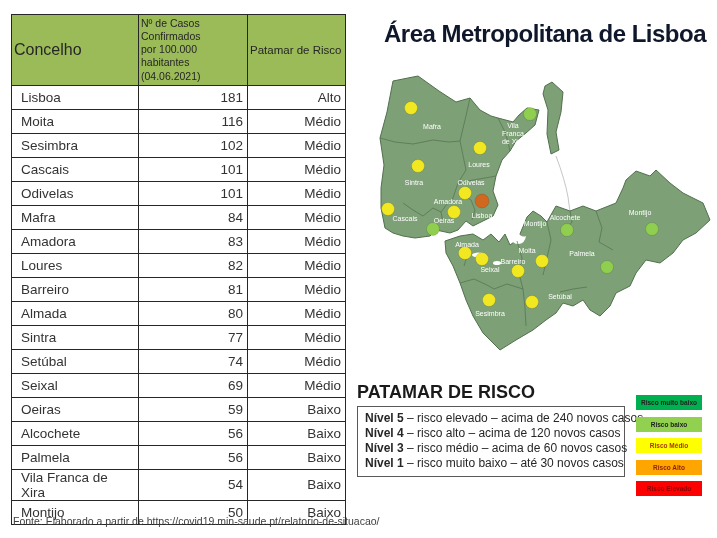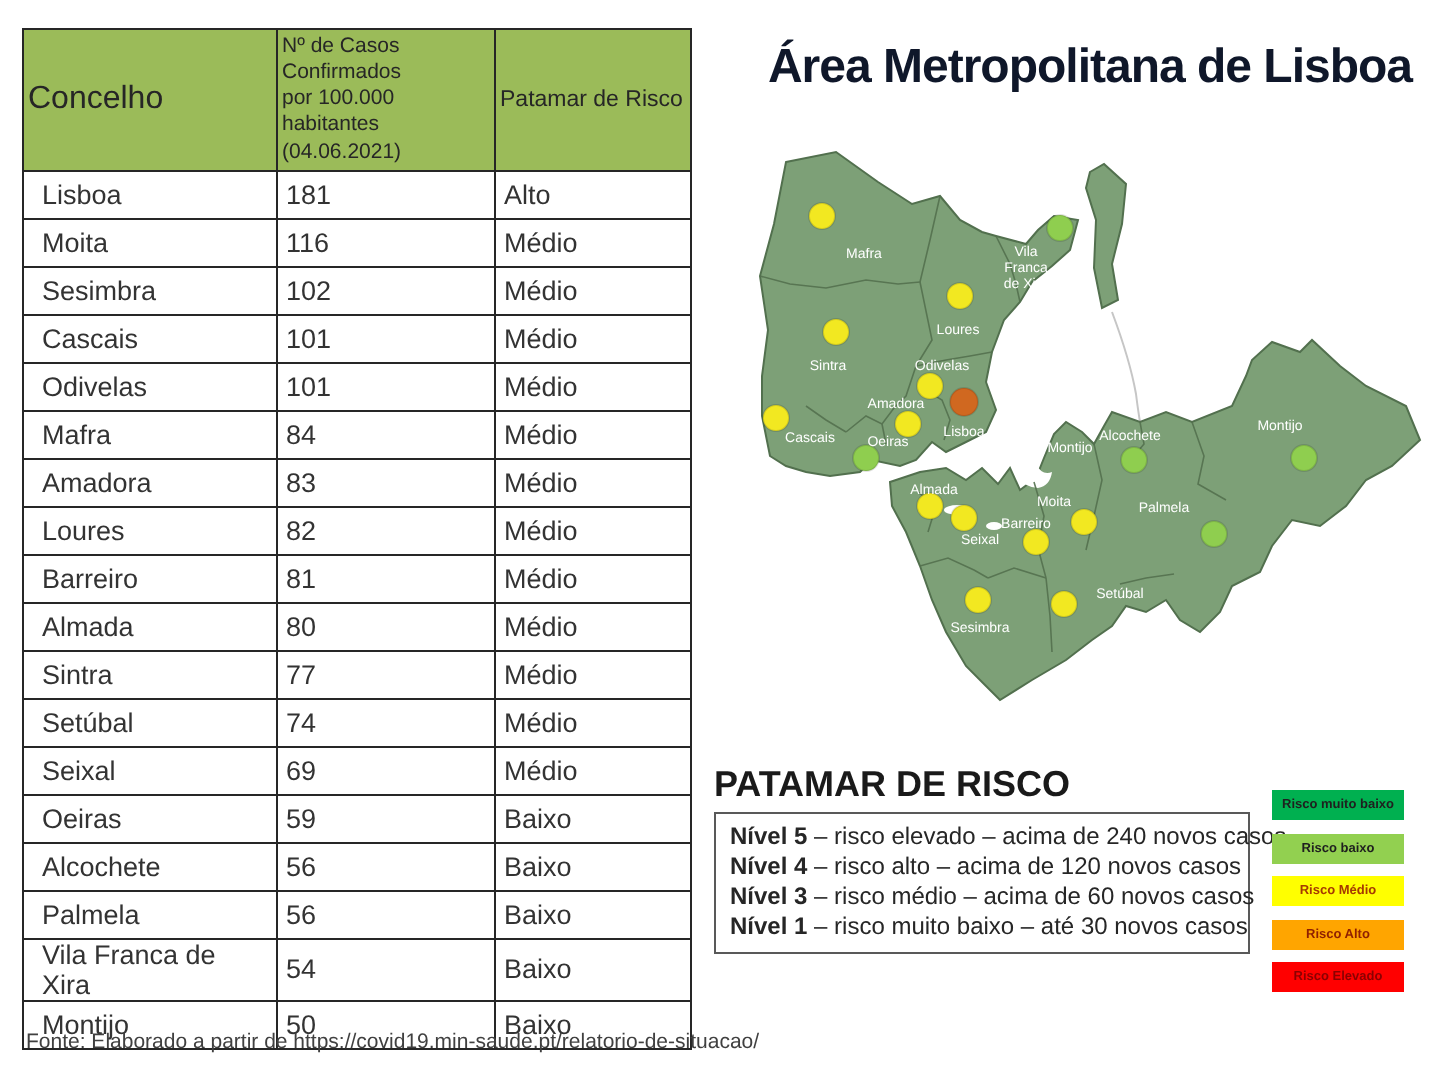--- a/index.html
+++ b/index.html
@@ -11,21 +11,21 @@
                    table-layout:fixed;}
   .risk-table th,.risk-table td{border:1px solid #262626;overflow:hidden;}
   .risk-table th{background:#9bbb59;font-weight:400;color:#262626;text-align:left;
                  vertical-align:middle;height:50px;padding:2px;}
   .risk-table th .hl{line-height:1.25;}
   .th-c1{font-size:16px;}
   .th-c2{font-size:10.5px;}
   .th-c3{font-size:11.5px;}
   .risk-table td{height:23px;font-size:13.5px;color:#333;background:#fff;padding:0 4px;}
   td.cell-name{text-align:left;padding-left:9px;}
-  td.cell-num,td.cell-risk{text-align:left;}
+  td.cell-num,td.cell-risk{text-align:right;}
 
   .footer{position:absolute;left:13px;top:515px;font-size:10.5px;color:#404040;}
 
   
   .map-title{position:absolute;left:380px;top:20px;width:330px;text-align:center;
              font-size:24px;font-weight:700;color:#0f172a;letter-spacing:-0.5px;}
   svg.map{position:absolute;left:375px;top:70px;}
 
   .risk-heading{position:absolute;left:357px;top:382px;font-size:18px;font-weight:700;color:#1a1a1a;}
   .levels-box{position:absolute;left:357px;top:406px;width:252px;border:1px solid #595959;

